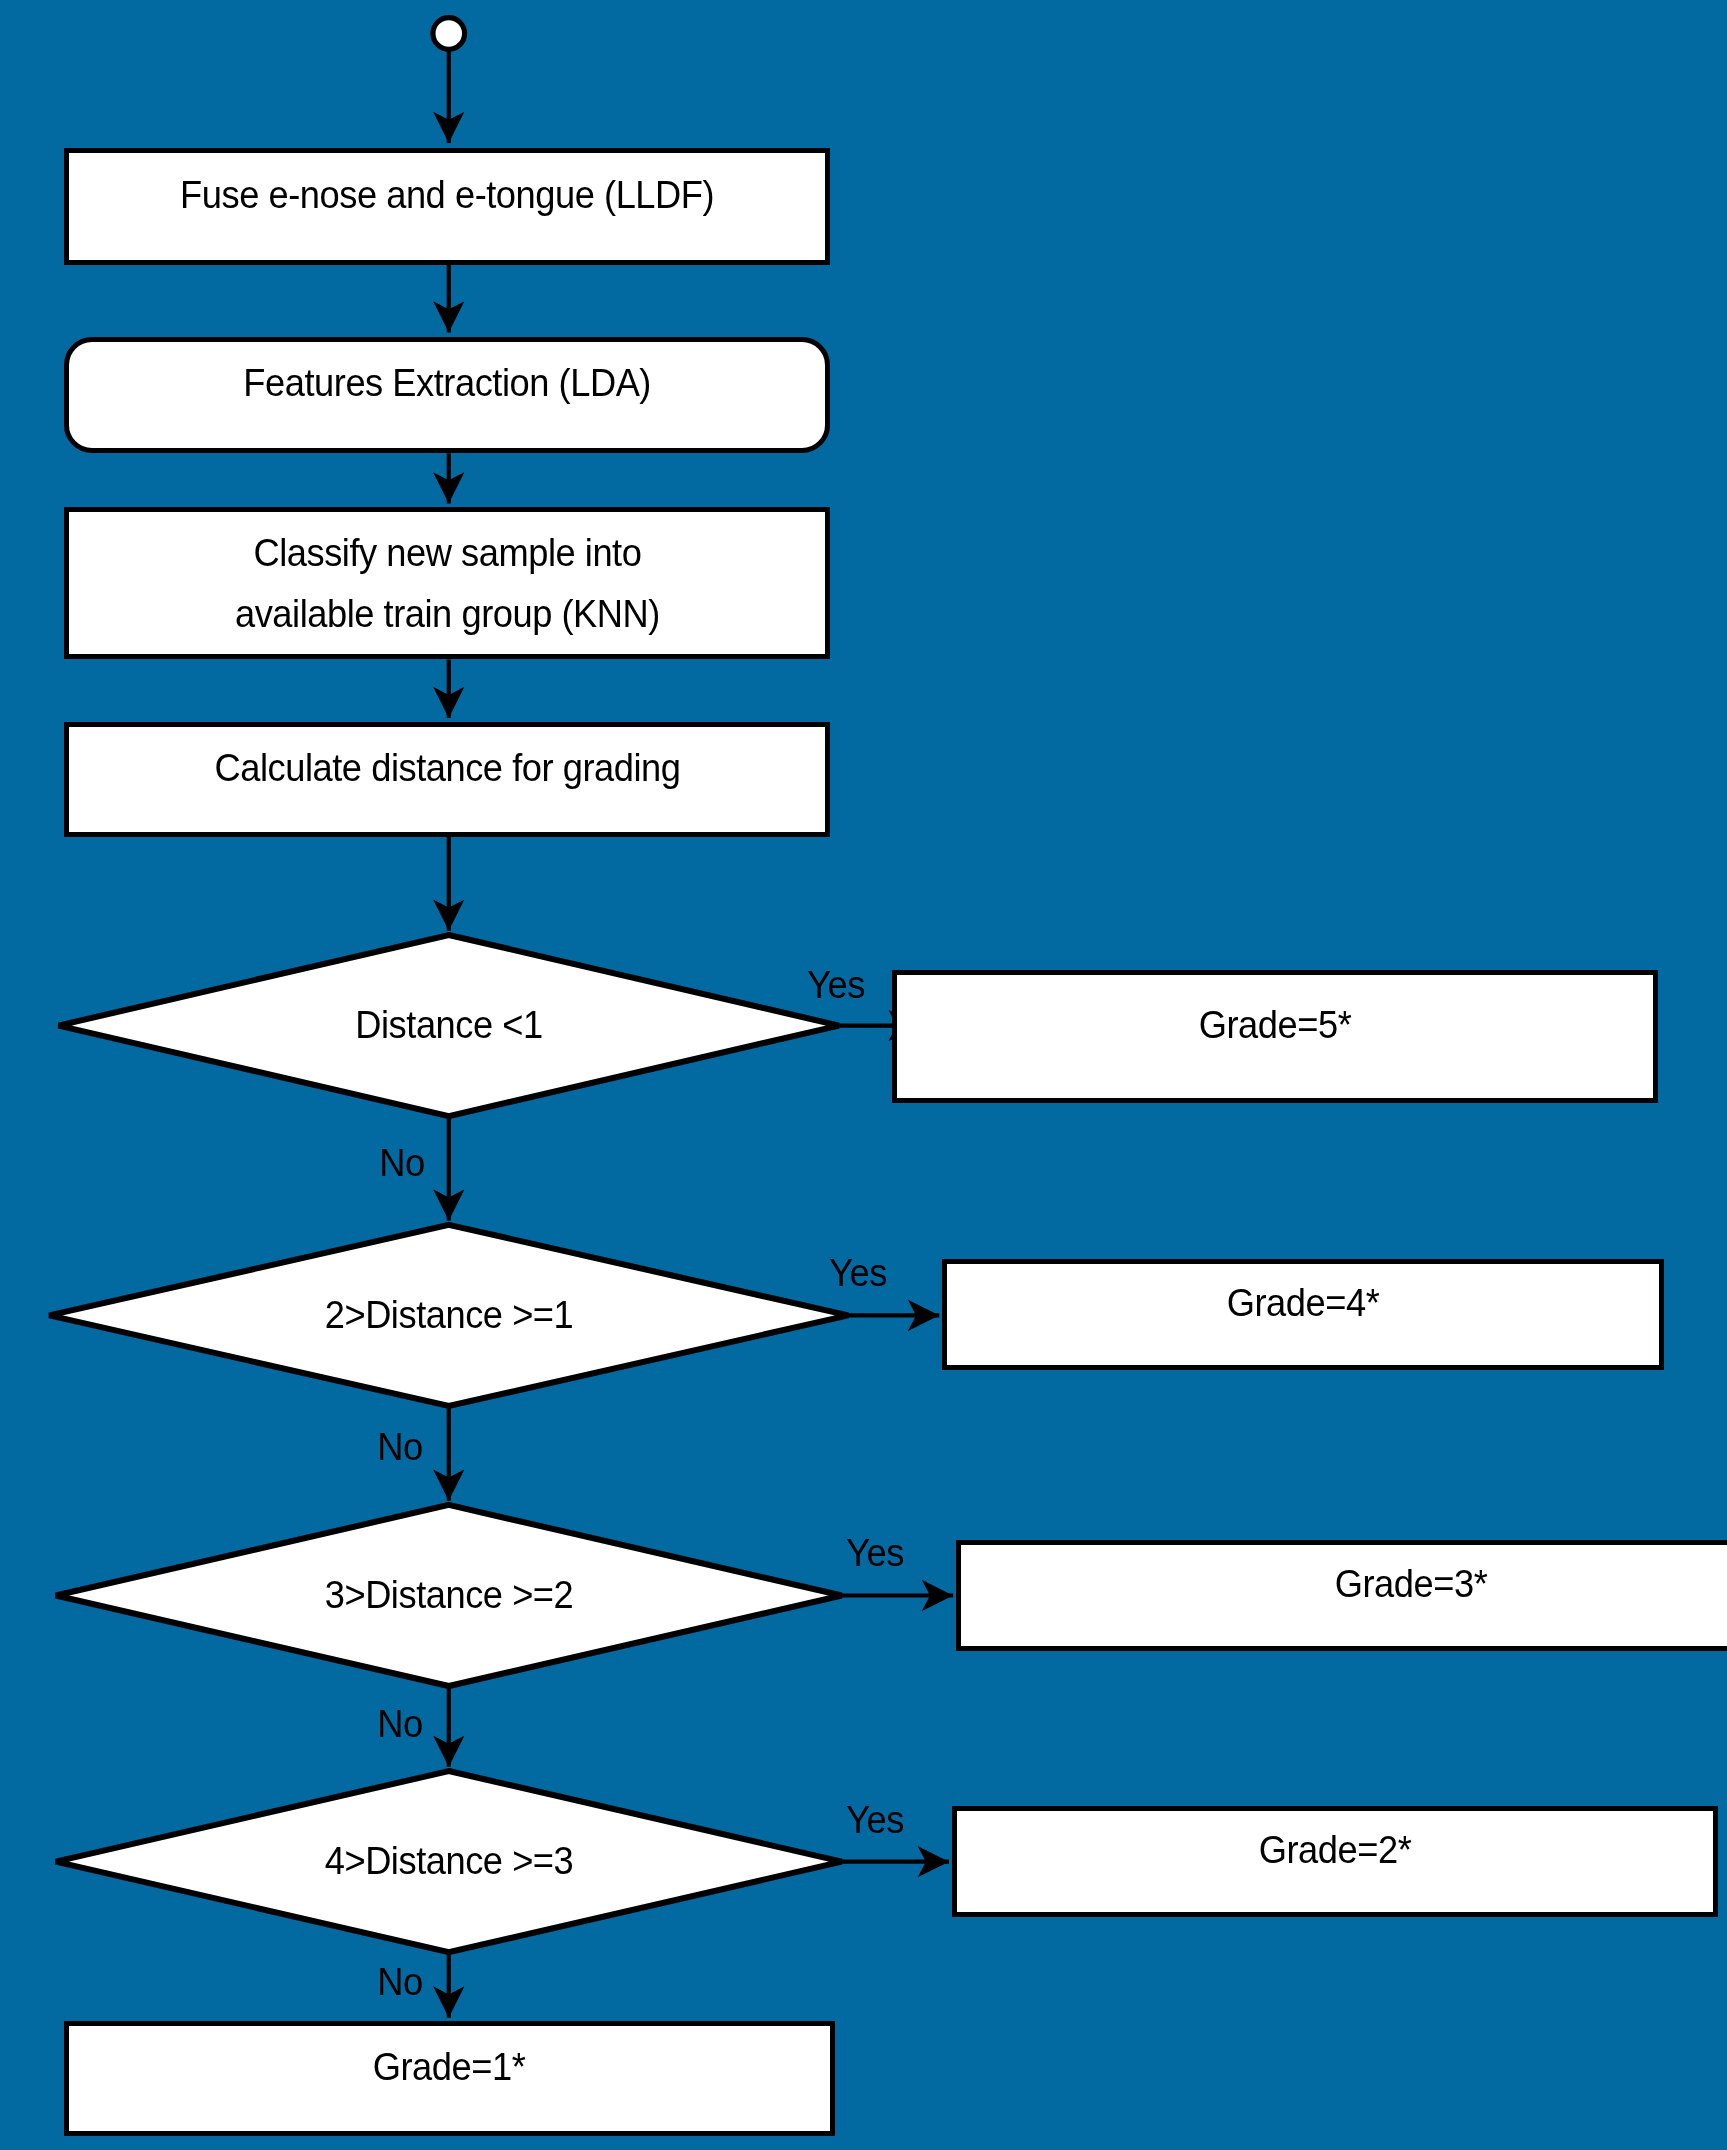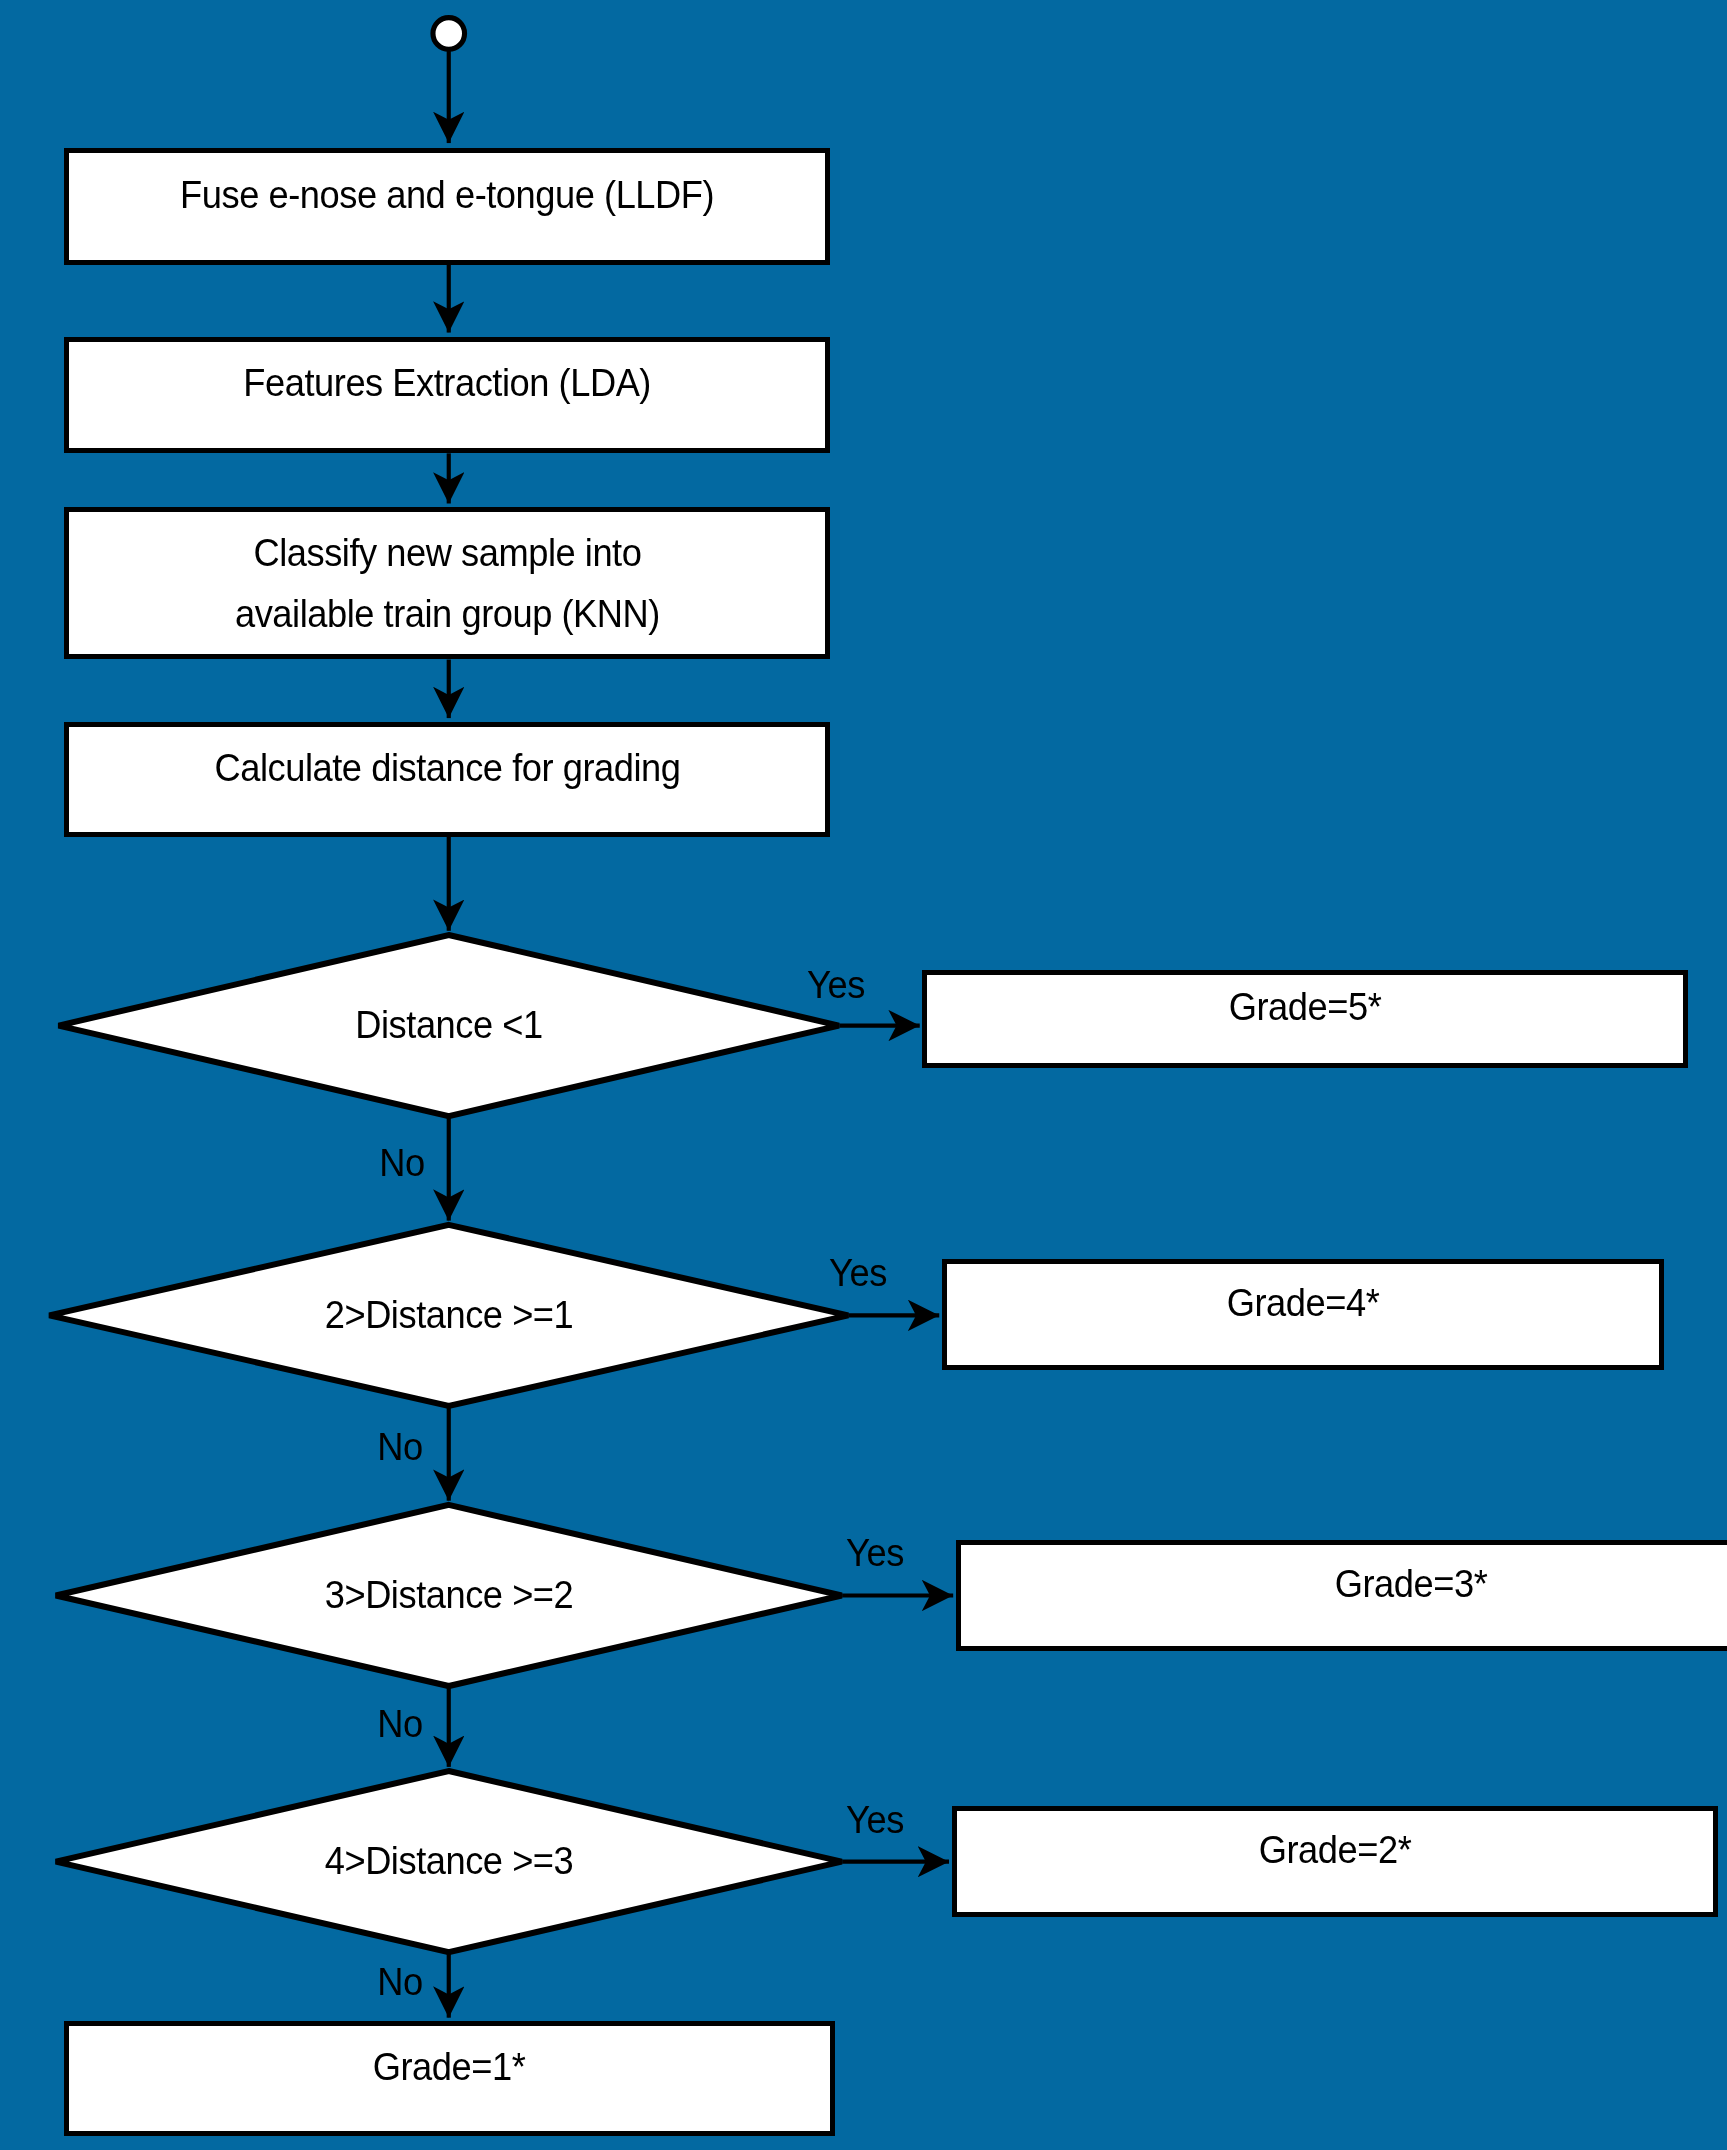--- a/index.html
+++ b/index.html
@@ -85,21 +85,21 @@
     <line x1="1807" y1="2208" x2="1980" y2="2208" stroke="#000000" stroke-width="9" marker-end="url(#ah)"></line>
     <line x1="1827" y1="2832" x2="2022" y2="2832" stroke="#000000" stroke-width="9" marker-end="url(#ah)"></line>
     <line x1="1813" y1="3435" x2="2052" y2="3435" stroke="#000000" stroke-width="9" marker-end="url(#ah)"></line>
     <line x1="1813" y1="4008" x2="2043" y2="4008" stroke="#000000" stroke-width="9" marker-end="url(#ah)"></line>
   </svg>
 
   <div class="node raised" style="left:64px; top:148px; width:766px; height:117px;">
     <span class="txt">Fuse e-nose and e-tongue (LLDF)</span>
   </div>
 
-  <div class="node raised" style="left:64px; top:337px; width:766px; height:116px;">
+  <div class="node raised" style="left:64px; top:337px; width:766px; height:116px;border-radius:28px;">
     <span class="txt">Features Extraction (LDA)</span>
   </div>
 
   <div class="node raised" style="left:64px; top:722px; width:766px; height:115px;">
     <span class="txt">Calculate distance for grading</span>
   </div>
 
   <div class="node two-line" style="left:64px; top:507px; width:766px; height:152px;">
     <span class="txt">
       <span style="display:block;">Classify new sample into</span>
@@ -139,21 +139,21 @@
   <div class="float-label" style="left:400px; top:1447px;">
     <span class="txt">No</span>
   </div>
   <div class="float-label" style="left:400px; top:1724px;">
     <span class="txt">No</span>
   </div>
   <div class="float-label" style="left:400px; top:1982px;">
     <span class="txt">No</span>
   </div>
 
-  <div class="node raised" style="left:922px; top:970px; width:766px; height:98px;">
+  <div class="node raised" style="left:892px; top:970px; width:766px; height:133px;">
     <span class="txt">Grade=5*</span>
   </div>
   <div class="node raised" style="left:942px; top:1259px; width:722px; height:111px;justify-content:center;">
     <span class="txt">Grade=4*</span>
   </div>
   <div class="node raised" style="left:956px; top:1540px; width:910px; height:111px;">
     <span class="txt">Grade=3*</span>
   </div>
   <div class="node raised" style="left:952px; top:1806px; width:766px; height:111px;">
     <span class="txt">Grade=2*</span>

